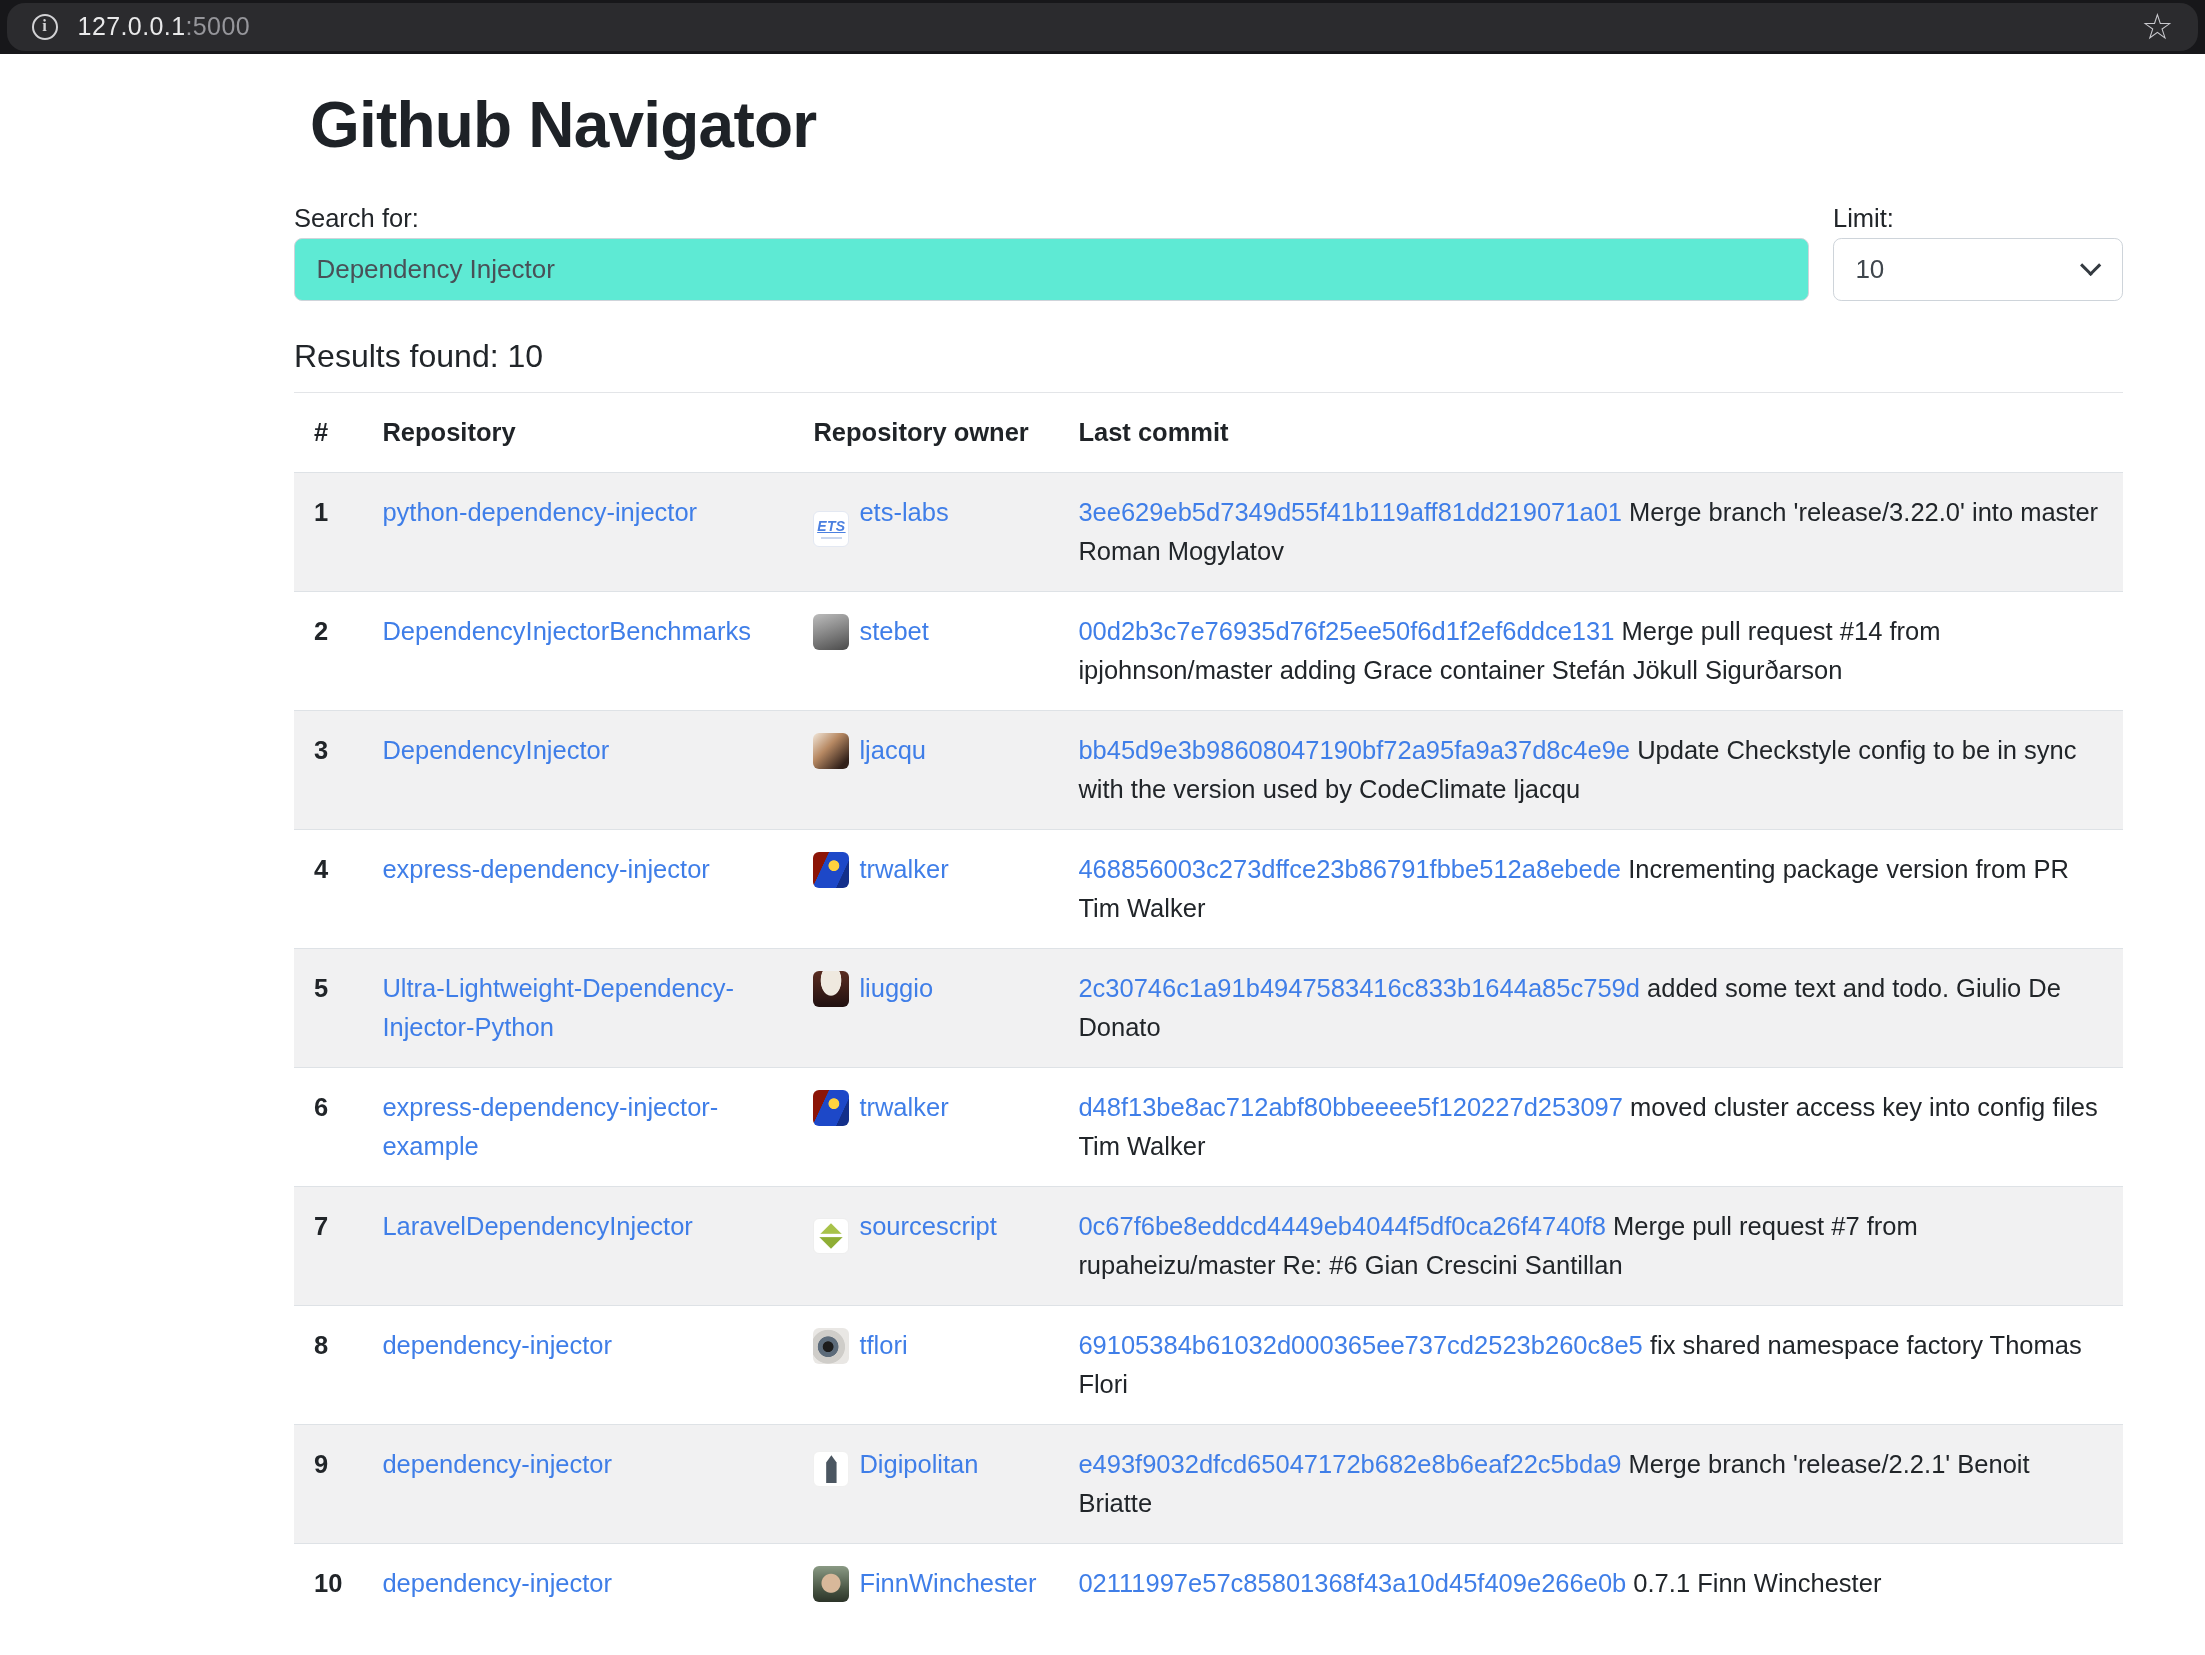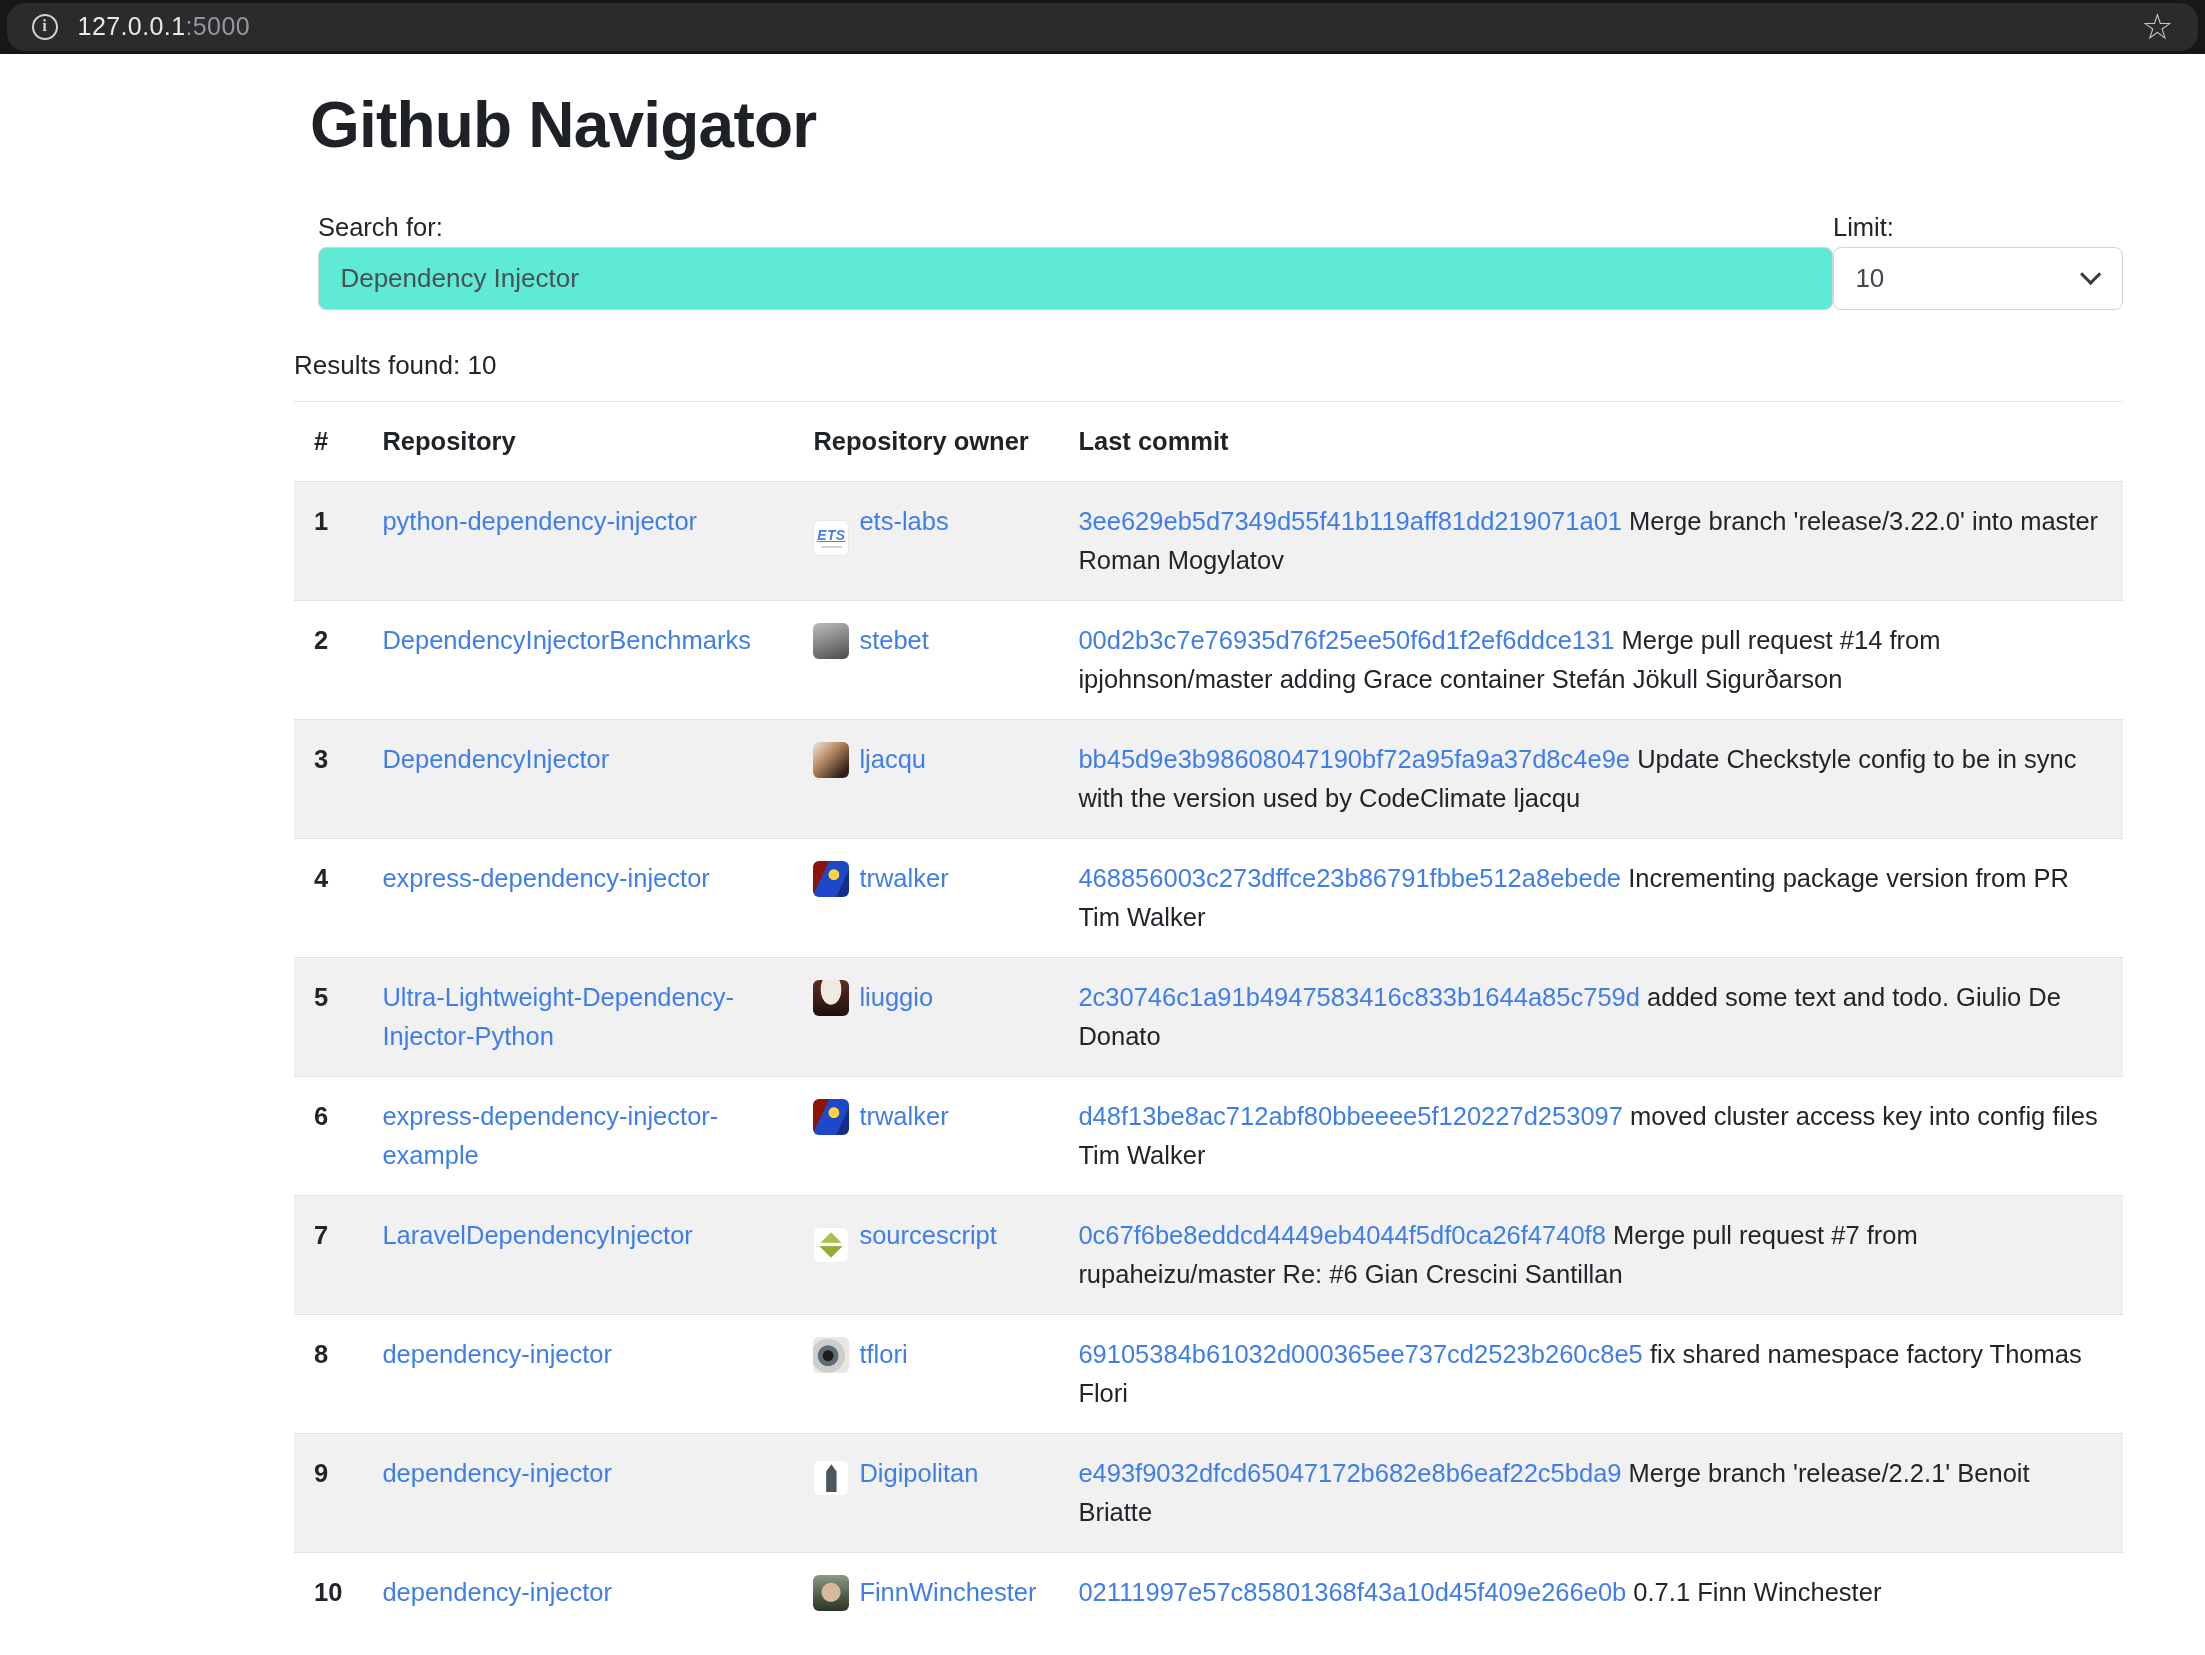--- a/index.html
+++ b/index.html
@@ -29,21 +29,21 @@
 
   
   .page { padding:0 82px 0 294px; }
   .content { width:1829px; }
 
   h1.page-title {
     margin:33px 0 0 16px; font-size:64px; line-height:1.2; font-weight:700;
     color:#1e2227; letter-spacing:-0.8px;
   }
 
-  .form-row { margin-top:44px; display:flex; justify-content:flex-end; align-items:flex-start; }
+  .form-row { margin-top:35px; display:flex; justify-content:space-between; align-items:flex-start; }
   .field label { display:block; font-size:25.5px; line-height:39px; margin:0; color:#212529; }
   .field-search { width:1515px; }
   .field-limit  { width:290px; }
 
   .text-input {
     box-sizing:border-box; width:100%; height:63px;
     border:1.6px solid #cfd4da; border-radius:8.2px;
     padding:0 21.4px; font-size:26px; color:#495057;
     font-family:inherit; background:#5eead4; outline:none;
   }
@@ -55,21 +55,21 @@
     transform:rotate(45deg); pointer-events:none;
   }
   .limit-select {
     -webkit-appearance:none; appearance:none;
     box-sizing:border-box; width:100%; height:63px;
     border:1.6px solid #ced4da; border-radius:8.2px;
     padding:0 21.4px; font-size:26px; color:#3f464d;
     font-family:inherit; background:#fff; outline:none;
   }
 
-  .results-summary { margin-top:36px; font-size:26px; line-height:39px; color:#212529; }
+  .results-summary { margin-top:36px; font-size:32px; line-height:39px; color:#212529; }
 
   
   table.results { width:100%; border-collapse:collapse; margin-top:16.5px; font-size:25.5px; }
   .results th, .results td { text-align:left; vertical-align:top; padding:20px; line-height:39px; }
   .results thead th { border-top:1.6px solid #e3e5e8; border-bottom:1.6px solid #dee2e6; font-weight:700; color:#1f2327; }
   .results tbody td { border-top:0.8px solid #dee2e6; }
   .results tbody tr:nth-child(odd) { background:#f1f1f2; }
   td.num { font-weight:700; }
 
   a.link { color:#3f7ee8; text-decoration:none; }

